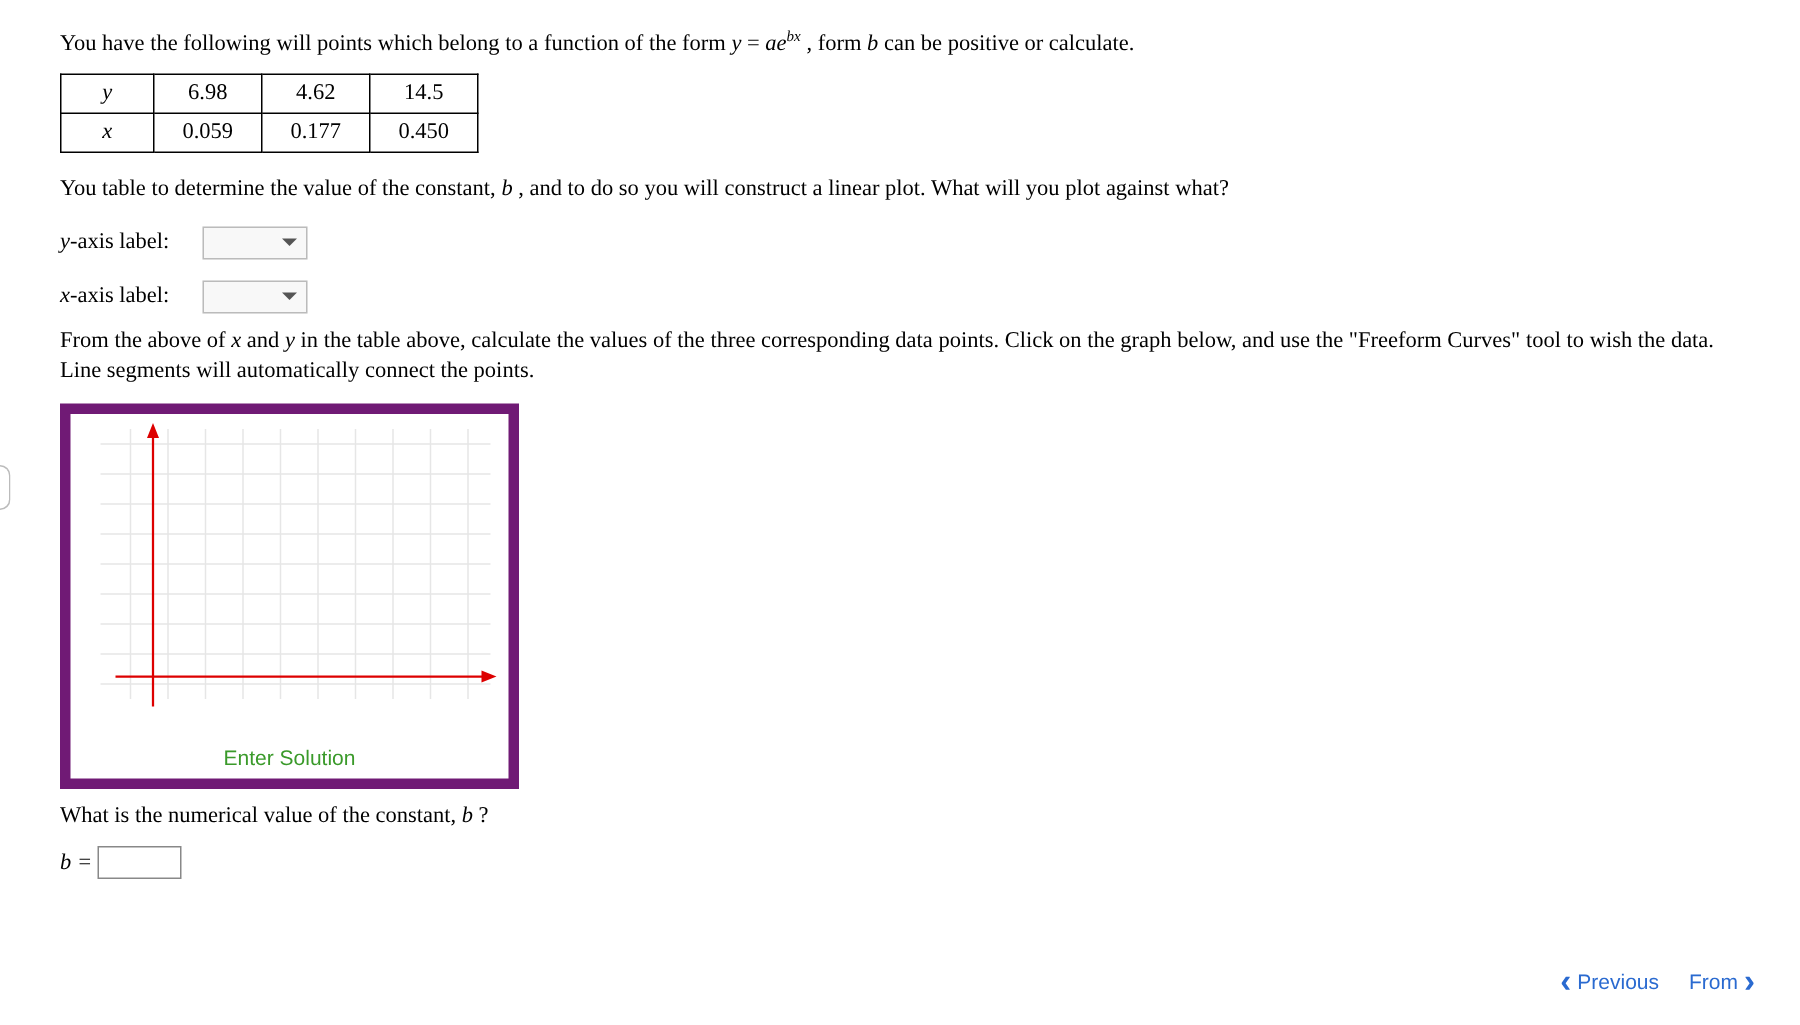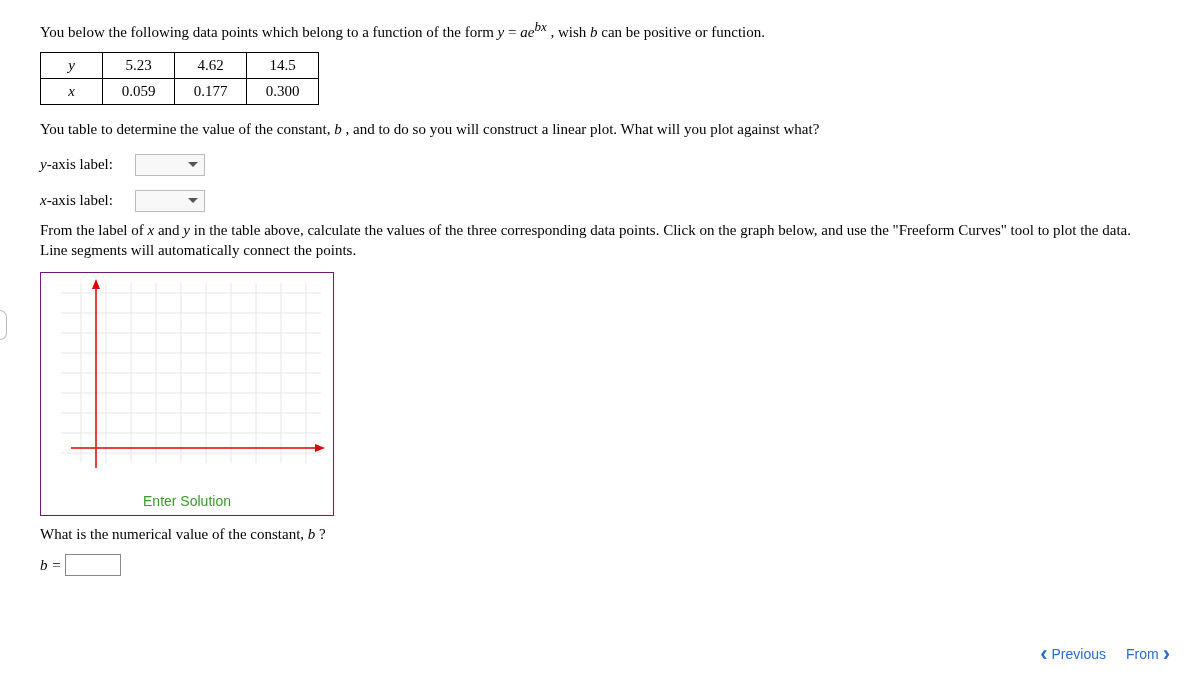--- a/index.html
+++ b/index.html
@@ -8,21 +8,21 @@
     color: #000;
     margin: 0;
     padding: 10px 40px 10px 40px;
     background: #fff;
   }
   .para {
     margin: 8px 0;
     line-height: 1.35;
   }
   .italic { font-style: italic; }
-  sup { font-size: 13px; }
+  sup { font-size: 10px; }
   table.data {
     border-collapse: collapse;
     margin: 10px 0 14px 0;
   }
   table.data td {
     border: 1px solid #000;
     padding: 4px 8px;
     text-align: center;
     min-width: 55px;
     font-size: 15px;
@@ -51,21 +51,21 @@
     padding-right: 6px;
     box-sizing: border-box;
   }
   .dropdown .caret {
     width: 0; height: 0;
     border-left: 5px solid transparent;
     border-right: 5px solid transparent;
     border-top: 5px solid #555;
   }
   .graph-wrap {
-    border: 1px solid #701a75;
+    border: 7px solid #701a75;
     width: 292px;
     margin: 12px 0 6px 0;
     padding-bottom: 4px;
   }
   .enter-solution {
     color: #3a9a2a;
     font-family: Arial, sans-serif;
     font-size: 14px;
     text-align: center;
     padding: 6px 0 2px 0;
@@ -116,42 +116,42 @@
     border-left: none;
     border-radius: 0 12px 12px 0;
   }
 </style>
 </head>
 <body>
 
 <div class="left-tab"></div>
 
 <div class="para">
-  <span>You below the following data points which belong to a function of the form </span>
+  <span>You have the following will points which belong to a function of the form </span>
   <span class="italic">y</span>
   <span> = </span>
   <span class="italic">a</span><span class="italic">e</span><sup><span class="italic">bx</span></sup>
-  <span>, wish </span>
+  <span>, form </span>
   <span class="italic">b</span>
-  <span> can be positive or function.</span>
+  <span> can be positive or calculate.</span>
 </div>
 
 <table class="data">
   <tbody>
       <tr>
     <td class="hdr">y</td>
-    <td>5.23</td>
+    <td>6.98</td>
     <td>4.62</td>
     <td>14.5</td>
   </tr>
   <tr>
     <td class="hdr">x</td>
     <td>0.059</td>
     <td>0.177</td>
-    <td>0.300</td>
+    <td>0.450</td>
   </tr>
 </tbody>
   </table>
 
 <div class="para">
   <span>You table to determine the value of the constant, </span>
   <span class="italic">b</span>
   <span>, and to do so you will construct a linear plot. What will you plot against what?</span>
 </div>
 
@@ -167,25 +167,25 @@
 <div class="axis-row">
   <span class="axis-label">
     <span class="italic">x</span><span>-axis label:</span>
   </span>
   <div class="dropdown">
     <div class="caret"></div>
   </div>
 </div>
 
 <div class="para">
-  <span>From the label of </span>
+  <span>From the above of </span>
   <span class="italic">x</span>
   <span> and </span>
   <span class="italic">y</span>
-  <span> in the table above, calculate the values of the three corresponding data points. Click on the graph below, and use the "Freeform Curves" tool to plot the data. Line segments will automatically connect the points.</span>
+  <span> in the table above, calculate the values of the three corresponding data points. Click on the graph below, and use the "Freeform Curves" tool to wish the data. Line segments will automatically connect the points.</span>
 </div>
 
 <div class="graph-wrap">
   <svg width="290" height="210">
 
     <g stroke="#e6e6e6" stroke-width="1">
       <line x1="40" y1="10" x2="40" y2="190"></line>
       <line x1="65" y1="10" x2="65" y2="190"></line>
       <line x1="90" y1="10" x2="90" y2="190"></line>
       <line x1="115" y1="10" x2="115" y2="190"></line>

